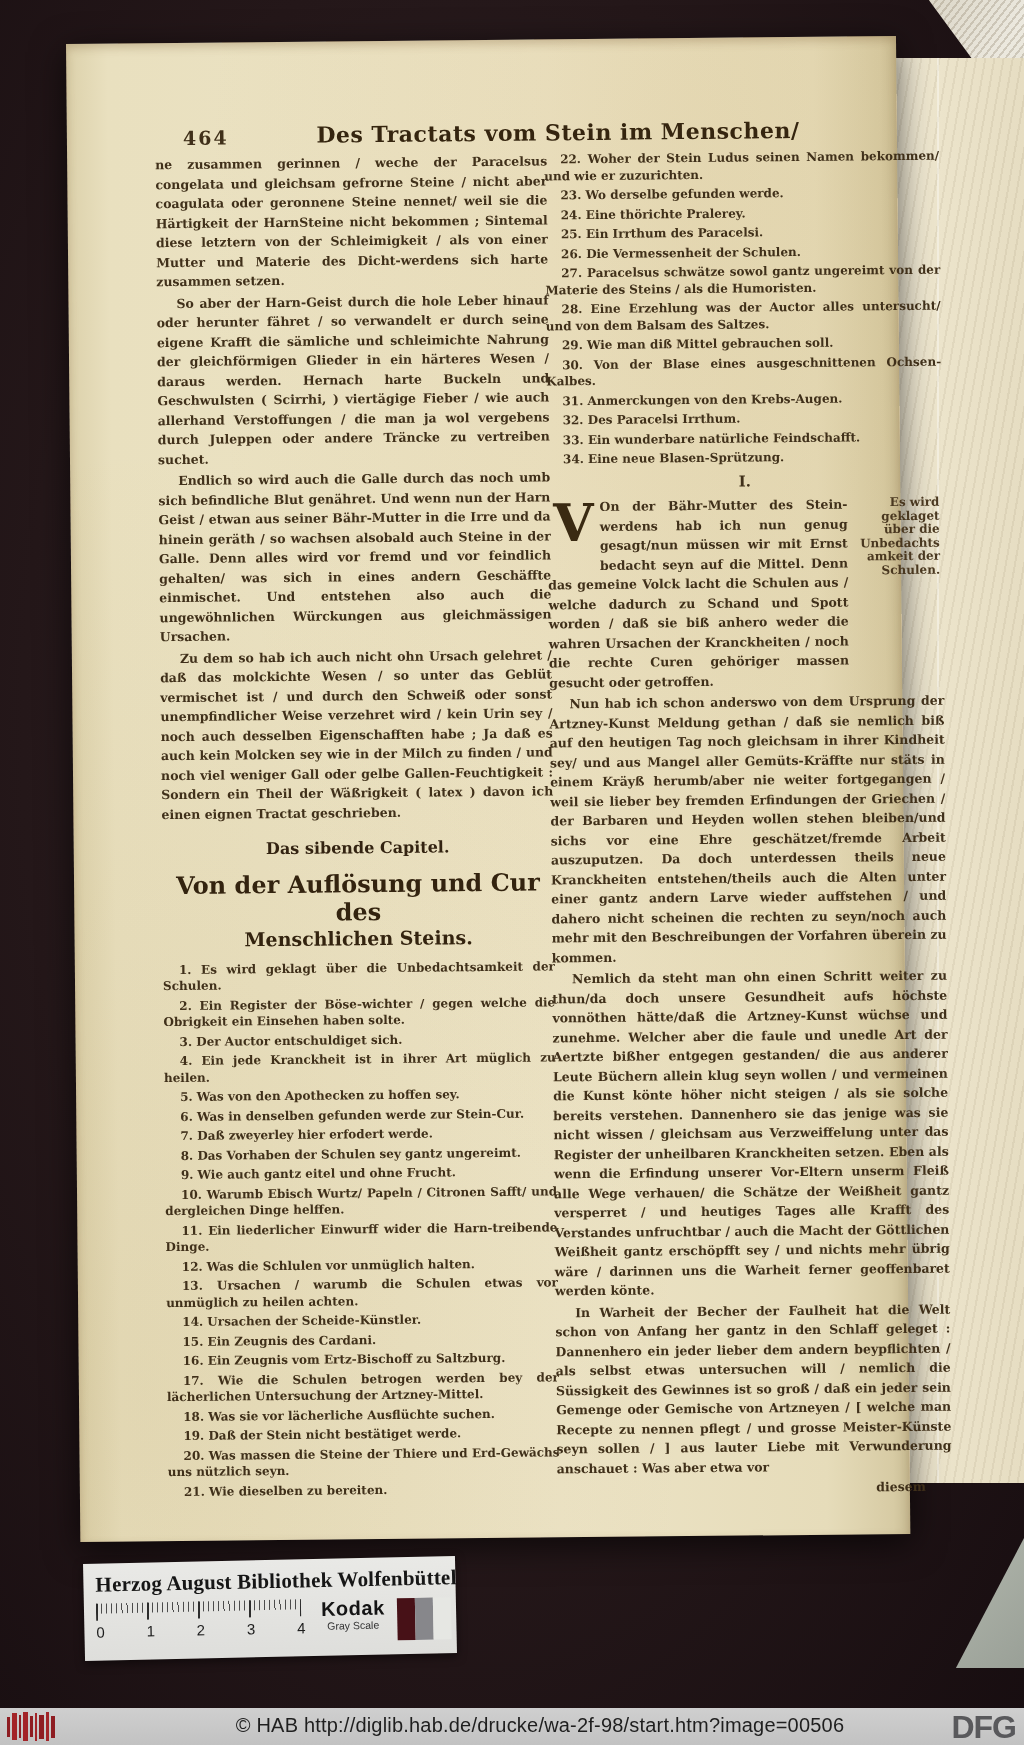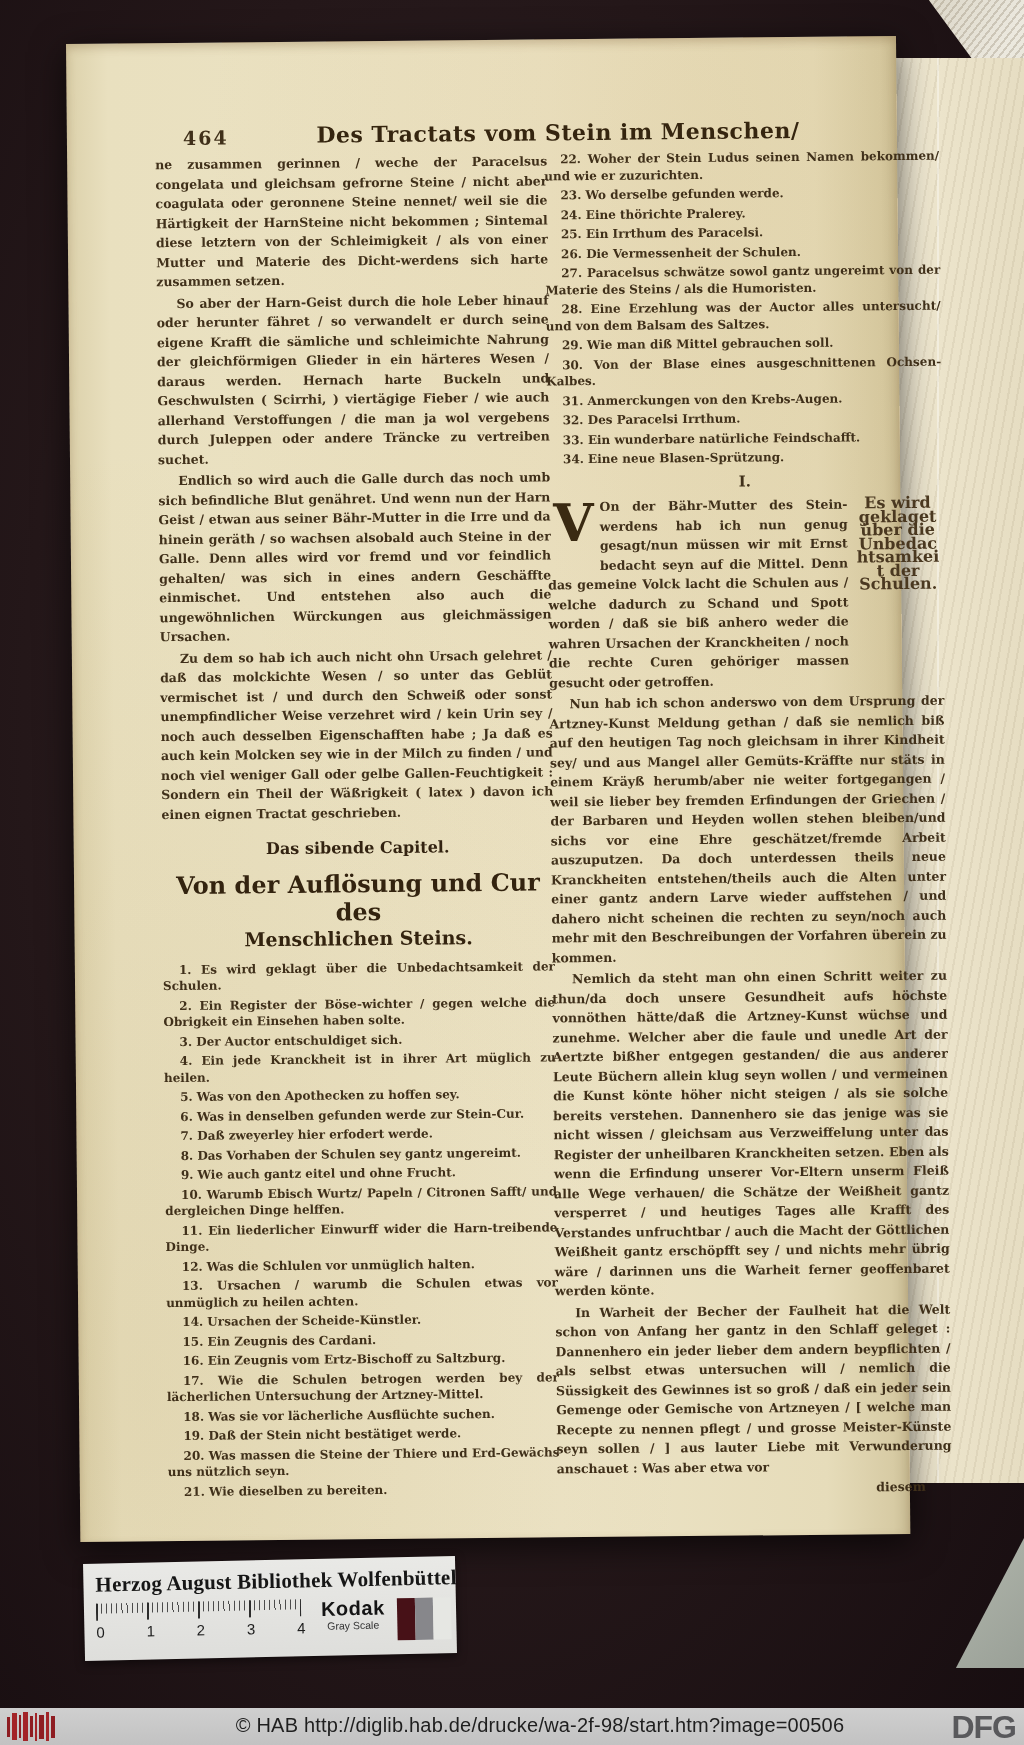--- a/index.html
+++ b/index.html
@@ -74,21 +74,21 @@
     text-align:center;font-weight:700;font-size:15px;margin:6px 0 4px !important;text-indent:0 !important;
   }
   .opening-wrap{position:relative;}
   .opening-par{width:300px;text-indent:0;}
   .dropcap{
     float:left;font-size:52px;line-height:44px;height:56px;width:52px;
     font-weight:700;color:#3a2a12;text-align:center;padding-top:4px;
   }
   .margin-note{
     position:absolute;left:308px;top:2px;width:84px;
-    font-size:16px;line-height:13.5px;text-align:center;color:#4a3820;
+    font-size:12px;line-height:13.5px;text-align:right;color:#4a3820;
     overflow-wrap:break-word;
   }
   .catchword{text-align:right;padding-right:26px;margin-top:2px !important;text-indent:0 !important;}
   .fraktur{font-weight:700;}
   
   .cal-card{
     position:absolute;left:84px;top:1560px;width:372px;height:97px;
     transform:rotate(-1.2deg);
     background:linear-gradient(180deg,#e9e9e6 0%,#dededb 100%);
     box-shadow:0 3px 10px rgba(0,0,0,.5);

